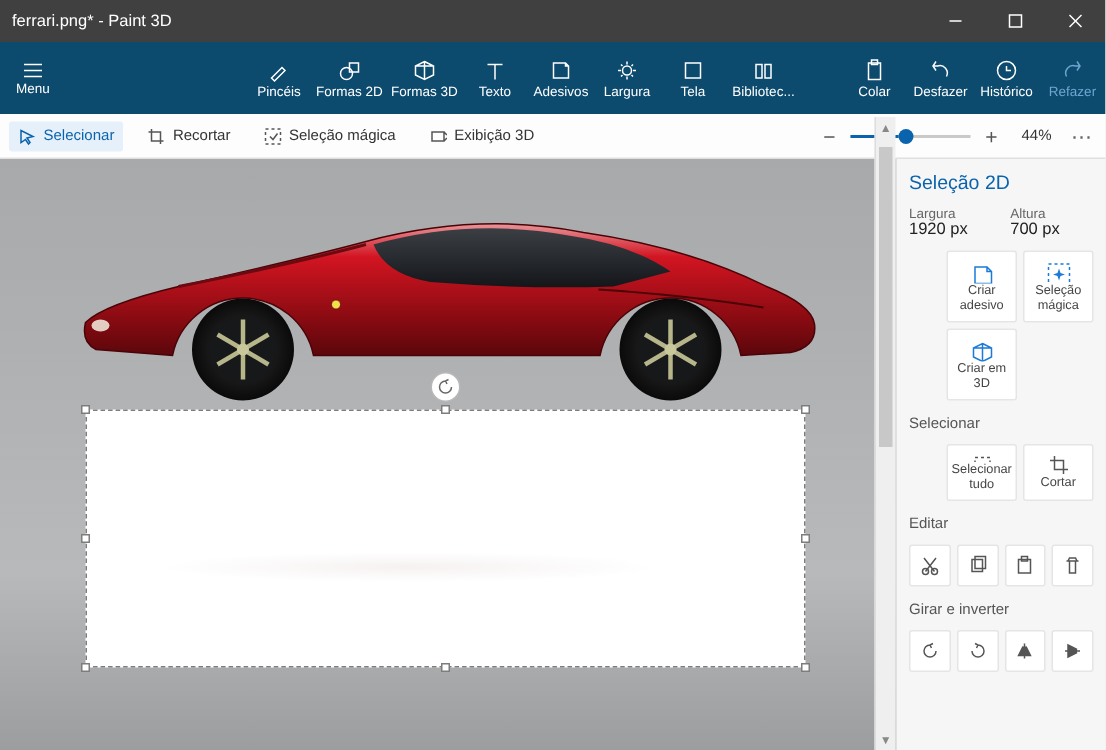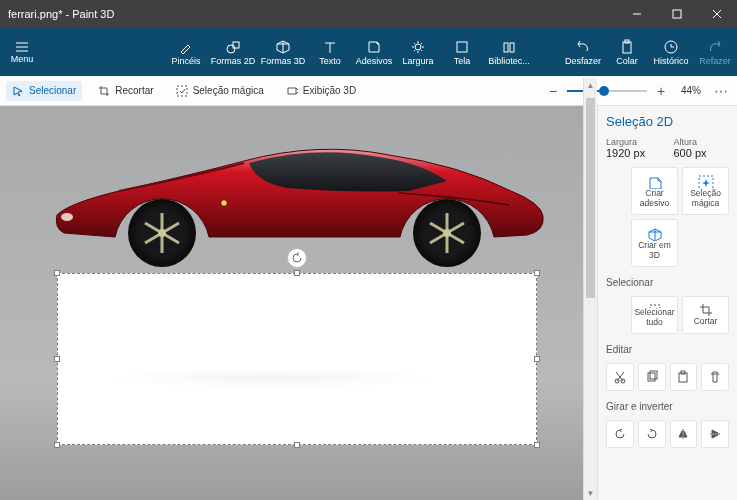--- a/index.html
+++ b/index.html
@@ -163,30 +163,30 @@
             <rect x="3" y="4" width="4" height="9"></rect>
             <rect x="9" y="4" width="4" height="9"></rect>
           </svg>
           <span class="lbl">Bibliotec...</span>
         </div>
     </div>
     <div class="spacer"></div>
     <div class="menugrp right">
       <div class="btn">
           <svg width="16" height="16">
-            <path d="M12 12 A5 5 0 0 0 6 5 L3 5 M5 2 L3 5 L5 8"></path>
-          </svg>
-          <span class="lbl">Desfazer</span>
-        </div>
-      <div class="btn">
-          <svg width="16" height="16">
             <rect x="4" y="3" width="8" height="11"></rect>
             <rect x="6" y="1" width="4" height="3"></rect>
           </svg>
           <span class="lbl">Colar</span>
+        </div>
+      <div class="btn">
+          <svg width="16" height="16">
+            <path d="M12 12 A5 5 0 0 0 6 5 L3 5 M5 2 L3 5 L5 8"></path>
+          </svg>
+          <span class="lbl">Desfazer</span>
         </div>
       <div class="btn">
           <svg width="16" height="16">
             <circle cx="8" cy="8" r="6"></circle>
             <path d="M8 5 V8 H11"></path>
           </svg>
           <span class="lbl">Histórico</span>
         </div>
       <div class="btn disabled">
           <svg width="16" height="16">
@@ -315,21 +315,21 @@
 
     <div class="panel">
       <h1>Seleção 2D</h1>
       <div class="dims">
         <div class="d">
           <div class="lab">Largura</div>
           <div class="val">1920 px</div>
         </div>
         <div class="d">
           <div class="lab">Altura</div>
-          <div class="val">600 px</div>
+          <div class="val">700 px</div>
         </div>
       </div>
       <div class="grid2">
         <div class="pbtn w2 blue-ico">
           <svg width="18" height="18" fill="none">
               <path d="M4 4 H12 L15 7 V15 H4 Z M12 4 V7 H15"></path>
             </svg>
           <span>Criar adesivo</span>
         </div>
         <div class="pbtn w2 blue-ico">

